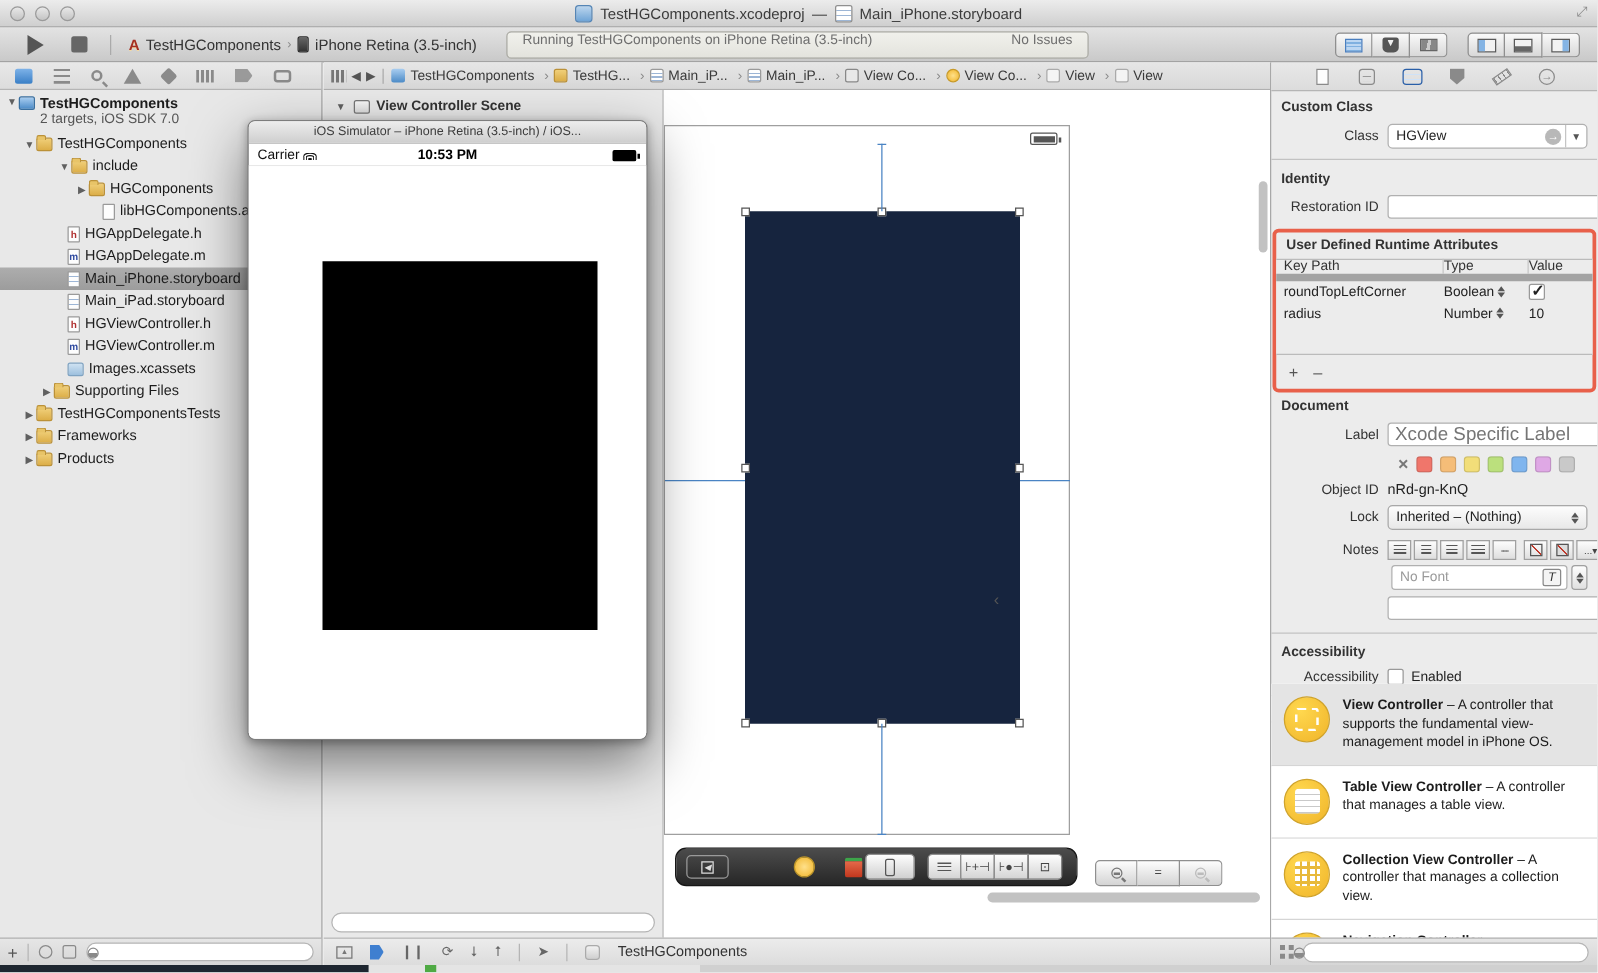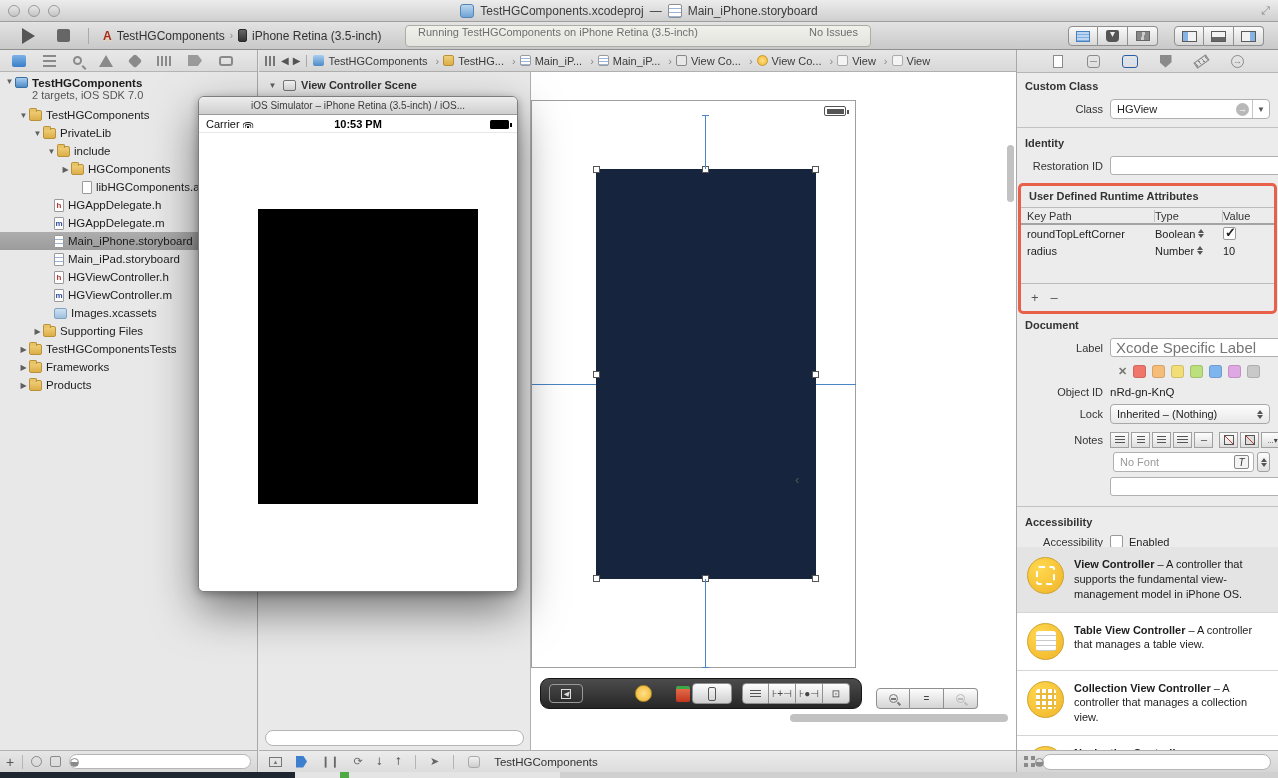--- a/index.html
+++ b/index.html
@@ -172,21 +172,21 @@
   .combo .ctext { flex:1; }
   .go-arrow { width:13px; height:13px; background:#b8b8b8; border-radius:50%; color:#fff; font-size:9px; text-align:center; line-height:13px; margin-right:3px; }
   .go-arrow::after { content:"→"; }
   .combo-dd { width:17px; align-self:stretch; border-left:1px solid #c5c5c5; display:flex; align-items:center; justify-content:center; color:#555; font-size:8px; }
   .combo-dd::after { content:"▼"; }
   .hdiv { border-top:1px solid #c2c2c2; margin:2px 0; }
 
   .red-box { border:3px solid #e8604a; border-radius:5px; margin:4px 1px 2px 1px; padding-bottom:4px; background:#ececec; }
   .tbl { border-top:1px solid #bbb; border-bottom:1px solid #bbb; background:#ececec; }
   .tbl-head, .tbl-row { display:flex; align-items:center; height:17px; padding-left:6px; }
-  .tbl-head { border-bottom:2px solid #a3a3a3; color:#333; }
+  .tbl-head { border-bottom:6px solid #a3a3a3; color:#333;align-items:flex-end; }
   .tbl-head span { border-right:0; }
   .c-key { width:128px; flex:none; }
   .c-type { width:68px; flex:none; display:flex; align-items:center; gap:3px; }
   .c-val { flex:1; display:flex; align-items:center; }
   .tbl-head .c-key { border-right:1px solid #c5c5c5; }
   .tbl-head .c-type { border-right:1px solid #c5c5c5; }
   .tbl-blank { height:24px; }
   .stepper { display:inline-flex; flex-direction:column; gap:1px; }
   .stepper::before { content:""; border-left:3px solid #0000; border-right:3px solid #0000; border-bottom:4px solid #555; }
   .stepper::after { content:""; border-left:3px solid #0000; border-right:3px solid #0000; border-top:4px solid #555; }
@@ -339,25 +339,20 @@
         <span class="ficon f-proj"></span>
         <span class="proj-txt">
           <b>TestHGComponents</b>
           <div>2 targets, iOS SDK 7.0</div>
         </span>
       </div>
       <div class="trow" style="padding-left:18px">
         <span class="dis open"></span>
         <span class="ficon f-folder"></span>
         <span>TestHGComponents</span>
-      </div>
-      <div class="trow" style="padding-left:32px">
-        <span class="dis open"></span>
-        <span class="ficon f-folder"></span>
-        <span>PrivateLib</span>
       </div>
       <div class="trow" style="padding-left:46px">
         <span class="dis open"></span>
         <span class="ficon f-folder"></span>
         <span>include</span>
       </div>
       <div class="trow" style="padding-left:60px">
         <span class="dis closed"></span>
         <span class="ficon f-folder"></span>
         <span>HGComponents</span>

